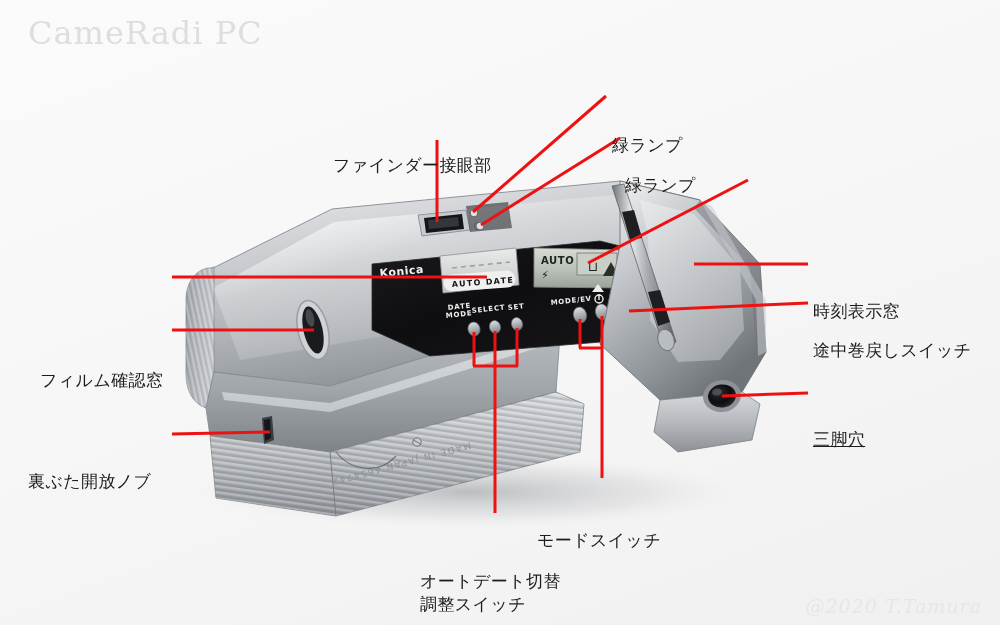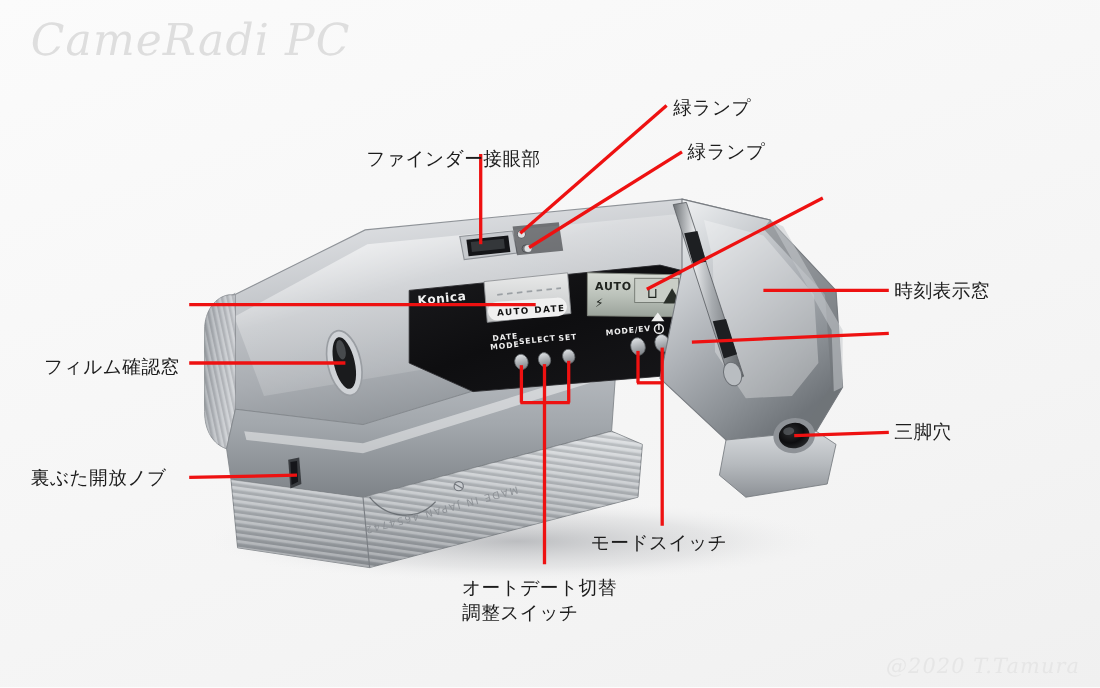--- a/index.html
+++ b/index.html
@@ -14,22 +14,21 @@
     background: linear-gradient(160deg, #fbfbfb 0%, #f7f7f7 40%, #f4f4f4 70%, #f0f0f0 100%);
     overflow: hidden;
     font-family: "DejaVu Sans", "Liberation Sans", sans-serif;
   }
 
   
   .wm-brand {
     position: absolute;
     left: 28px; top: 14px;
     font-family: "DejaVu Serif", "Liberation Serif", serif;
-    font-style: italic;
-    font-size: 40px;
+    font-size: 32px;
     letter-spacing: 1px;
     color: #dedede;
     user-select: none;
   }
   .wm-copy {
     position: absolute;
     right: 18px; bottom: 8px;
     font-family: "DejaVu Serif", "Liberation Serif", serif;
     font-style: italic;
     font-size: 19px;
@@ -40,20 +39,21 @@
 
   
   .label {
     position: absolute;
     font-family: "DejaVu Sans", "Liberation Sans", sans-serif;
     font-size: 17px;
     line-height: 23px;
     color: #1c1c1c;
     white-space: pre;
     letter-spacing: 0.4px;
+    margin-top: 46px;
   }
   .leader-svg {
     position: absolute;
     left: 0; top: 0;
     width: 1000px; height: 625px;
     pointer-events: none;
   }
 
   
   #camera { position: absolute; left: 0; top: 0; width: 1000px; height: 625px; }
@@ -283,31 +283,32 @@
       <line x1="473" y1="366" x2="518" y2="366"></line>
       <line x1="495" y1="366" x2="495" y2="513"></line>
 
       <line x1="580" y1="319" x2="580" y2="348"></line>
       <line x1="602" y1="316" x2="602" y2="348"></line>
       <line x1="579" y1="348" x2="603" y2="348"></line>
       <line x1="602" y1="348" x2="602" y2="478"></line>
     </g>
   </svg>
 
-  <div class="label" style="left:333px; top:134px;">ファインダー接眼部</div>
+  <div class="label" style="left:333px; top:108px;">ファインダー接眼部</div>
 
   <div class="label" style="left:612px; top:88px;">緑ランプ</div>
 
   <div class="label" style="left:625px; top:128px;">緑ランプ</div>
 
 
   <div class="label" style="left:813px; top:254px;">時刻表示窓</div>
 
-
-  <div class="label" style="left:813px; top:382px;">三脚穴</div>
+  <div class="label" style="left:813px; top:293px;">途中巻戻しスイッチ</div>
+
+  <div class="label" style="left:813px; top:382px;text-decoration:underline;">三脚穴</div>
 
 
   <div class="label" style="left:40px; top:323px;">フィルム確認窓</div>
 
   <div class="label" style="left:28px; top:424px;">裏ぶた開放ノブ</div>
 
   <div class="label" style="left:420px; top:524px;">オートデート切替</div>
 
   <div class="label" style="left:537px; top:483px;">モードスイッチ</div>
 

